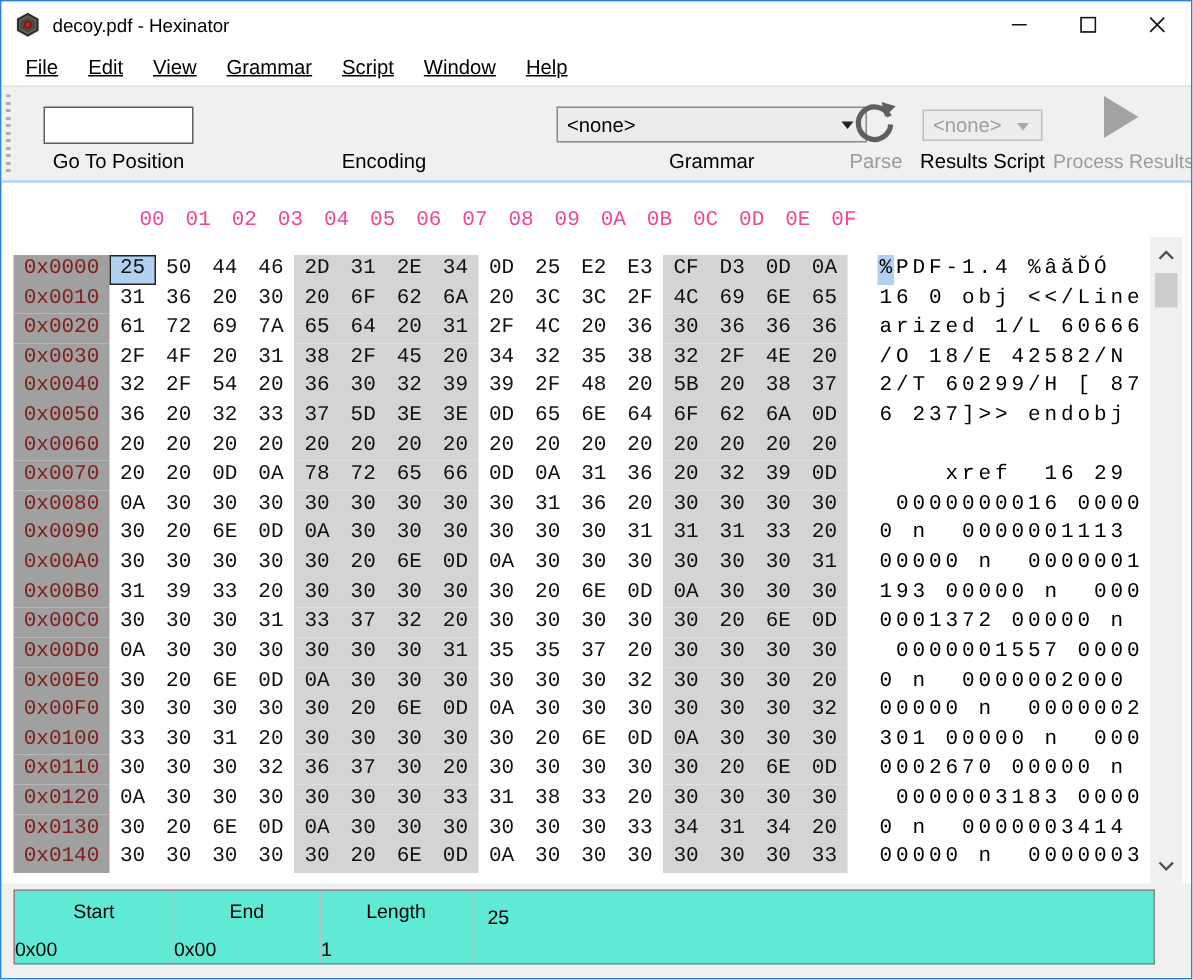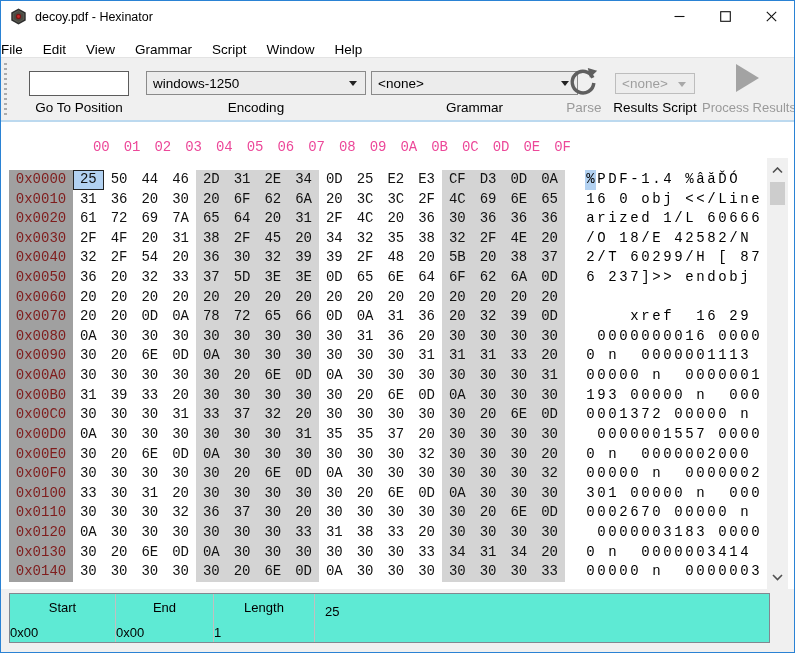--- a/index.html
+++ b/index.html
@@ -10,21 +10,21 @@
     font-family:"Liberation Sans", sans-serif; color:#000;
     overflow:hidden;
   }
   
   .titlebar { position:absolute; left:0; top:0; right:0; height:31px; background:#fff; display:flex; align-items:center; padding-left:9px; }
   .app-icon { width:17px; height:17px; flex:0 0 auto; }
   .title-text { font-size:12.5px; margin-left:8px; }
   .win-controls { position:absolute; right:0; top:0; height:31px; display:flex; }
   .win-btn { width:46px; height:31px; display:flex; align-items:center; justify-content:center; }
   
-  .menubar { position:absolute; left:0; top:31px; right:0; height:25px; background:#fff; display:flex; align-items:flex-end; padding-left:0; font-size:13.5px; }
+  .menubar { position:absolute; left:0; top:31px; right:0; height:25px; background:#fff; display:flex; align-items:center; padding-left:16px; font-size:13.5px;text-decoration:underline; }
   .menu-item { margin-right:20px; }
   
   .toolbar { position:absolute; left:0; top:56px; right:0; height:65px; background:#f0f0f0; border-top:1px solid #e3e3e3; border-bottom:2px solid #bcd9ef; }
   .tb-handle { position:absolute; left:3px; top:5px; width:3px; height:52px;
     background:repeating-linear-gradient(to bottom,#ababab 0 2px,transparent 2px 5px); }
   .tb-label { position:absolute; top:42px; font-size:13.5px; text-align:center; }
   .tb-label.gray { color:#9a9a9a; }
   .goto-input { position:absolute; left:28px; top:13px; width:100px; height:25px; border:1px solid #5c5c5c; background:#fff; font-size:13px; padding:0 4px; font-family:"Liberation Sans",sans-serif; }
   .combo { position:absolute; height:24px; background:#ececec; border:1px solid #8a8a8a; font-size:13.5px; display:flex; align-items:center; padding-left:6px; }
   .combo .arrow { position:absolute; right:8px; top:9px; width:0; height:0; border-left:4.5px solid transparent; border-right:4.5px solid transparent; border-top:5px solid #222; }
@@ -103,24 +103,20 @@
     <span class="menu-item">Window</span>
     <span class="menu-item">Help</span>
   </div>
 
   <div class="toolbar">
     <div class="tb-handle"></div>
 
     <input class="goto-input" value="" style="">
     <div class="tb-label" style="left:28px; width:100px;">Go To Position</div>
 
-    <div class="combo" style="left:145px; top:13px; width:220px;">
-      <span>windows-1250</span>
-      <span class="arrow"></span>
-    </div>
     <div class="tb-label" style="left:145px; width:220px;">Encoding</div>
 
     <div class="combo" style="left:370px; top:13px; width:207px;">
       <span>&lt;none&gt;</span>
       <span class="arrow"></span>
     </div>
     <div class="tb-label" style="left:370px; width:207px;">Grammar</div>
 
     <svg class="parse-icon" viewBox="0 0 24 24">
       <path d="M 19.4 9.5 A 8.1 8.1 0 1 0 20.1 13.5" fill="none" stroke="#5f5f5f" stroke-width="2.6"></path>

